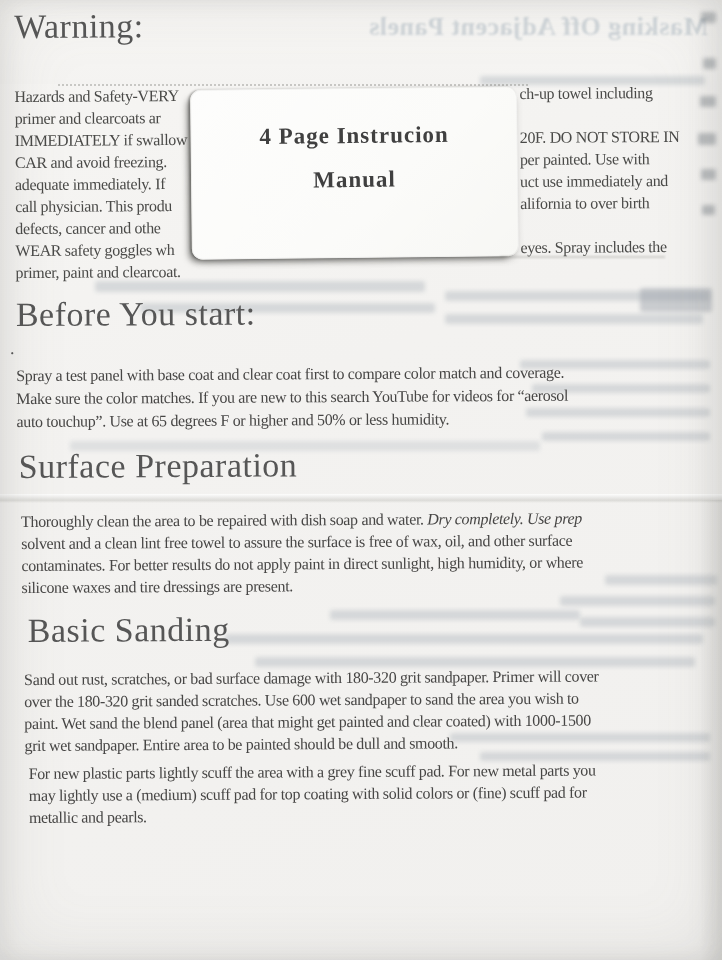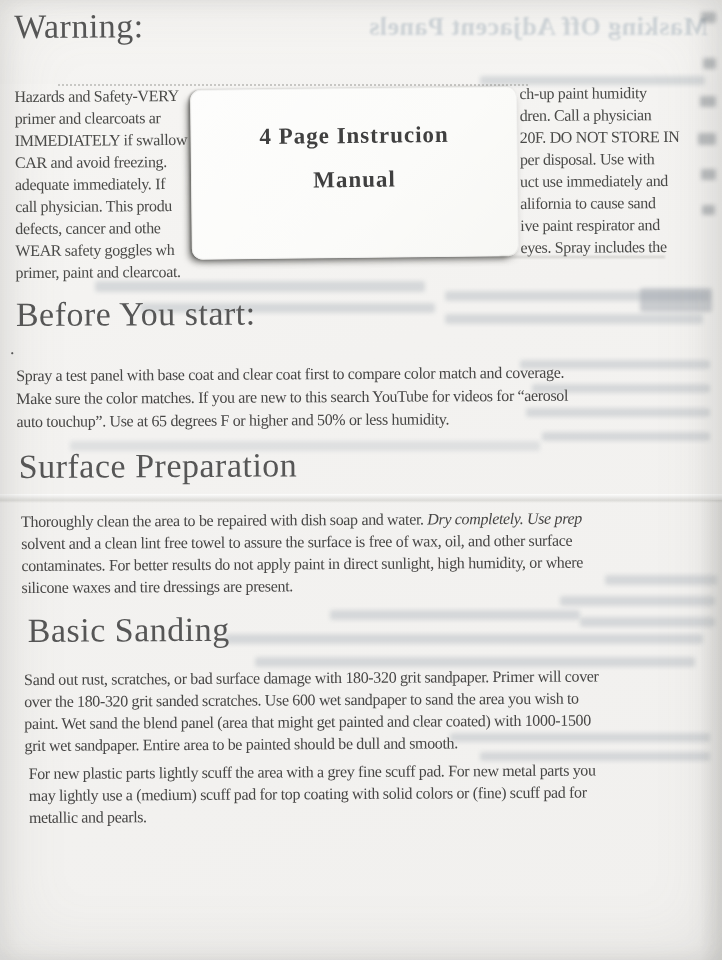--- a/index.html
+++ b/index.html
@@ -96,45 +96,43 @@
   <div class="edge-right-low"></div>
   <div class="sticker-edge-line"></div>
 
   <div class="content">
 
     <div class="h1" style="left:14px;top:8px;">Warning:</div>
 
     <div class="warn-para">
       <div class="wrow">
         <span class="wl">Hazards and Safety-VERY</span>
-        <span class="wr">ch-up paint humidity</span>
+        <span class="wr">ch-up towel including</span>
       </div>
       <div class="wrow">
         <span class="wl">primer and clearcoats ar</span>
-        <span class="wr">dren. Call a physician</span>
       </div>
       <div class="wrow">
         <span class="wl">IMMEDIATELY if swallow</span>
         <span class="wr">20F. DO NOT STORE IN</span>
       </div>
       <div class="wrow">
         <span class="wl">CAR and avoid freezing.</span>
-        <span class="wr">per disposal. Use with</span>
+        <span class="wr">per painted. Use with</span>
       </div>
       <div class="wrow">
         <span class="wl">adequate immediately. If</span>
         <span class="wr">uct use immediately and</span>
       </div>
       <div class="wrow">
         <span class="wl">call physician. This produ</span>
-        <span class="wr">alifornia to cause sand</span>
+        <span class="wr">alifornia to over birth</span>
       </div>
       <div class="wrow">
         <span class="wl">defects, cancer and othe</span>
-        <span class="wr">ive paint respirator and</span>
       </div>
       <div class="wrow">
         <span class="wl">WEAR safety goggles wh</span>
         <span class="wr">eyes. Spray includes the</span>
       </div>
       <div class="wrow">
         <span class="wl">primer, paint and clearcoat.</span>
       </div>
     </div>
 

